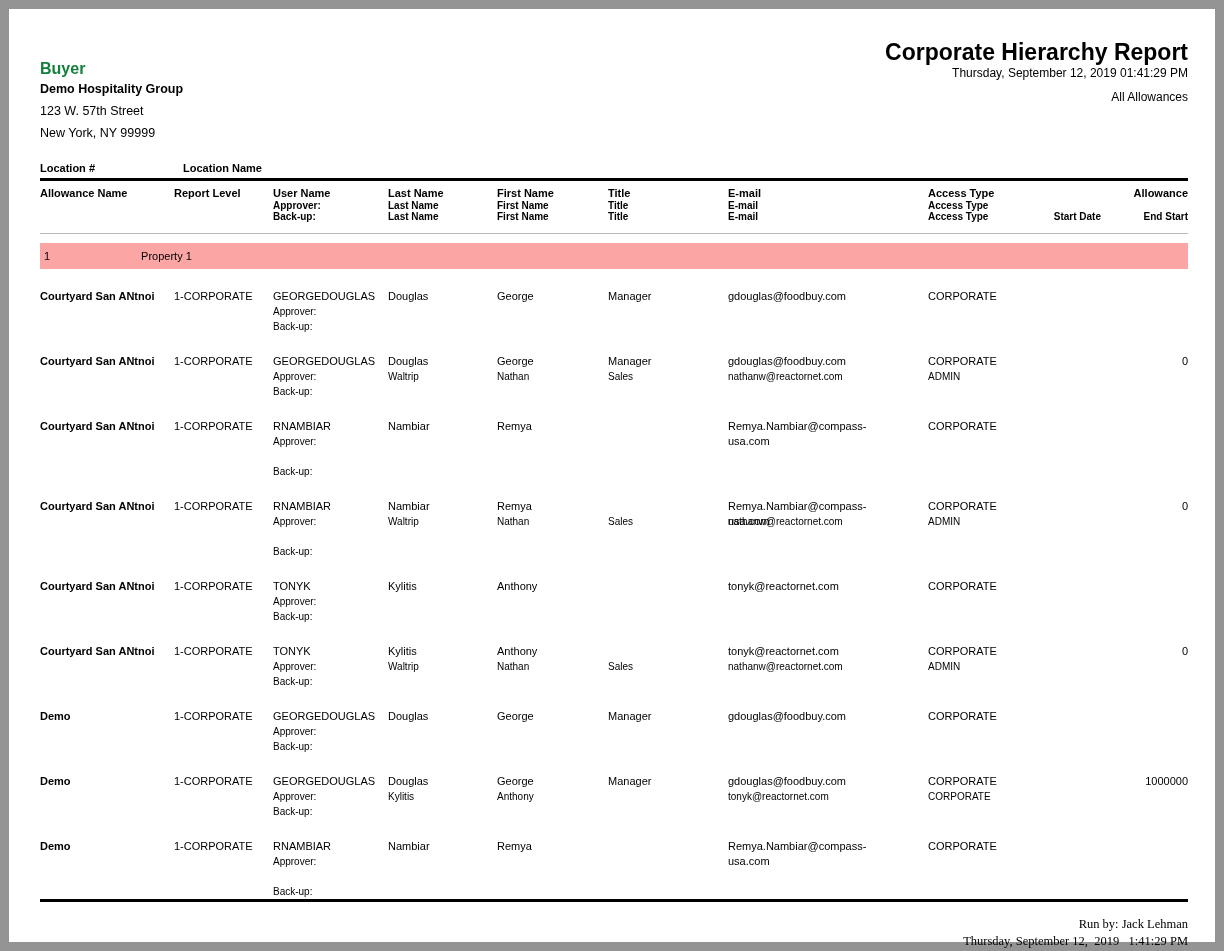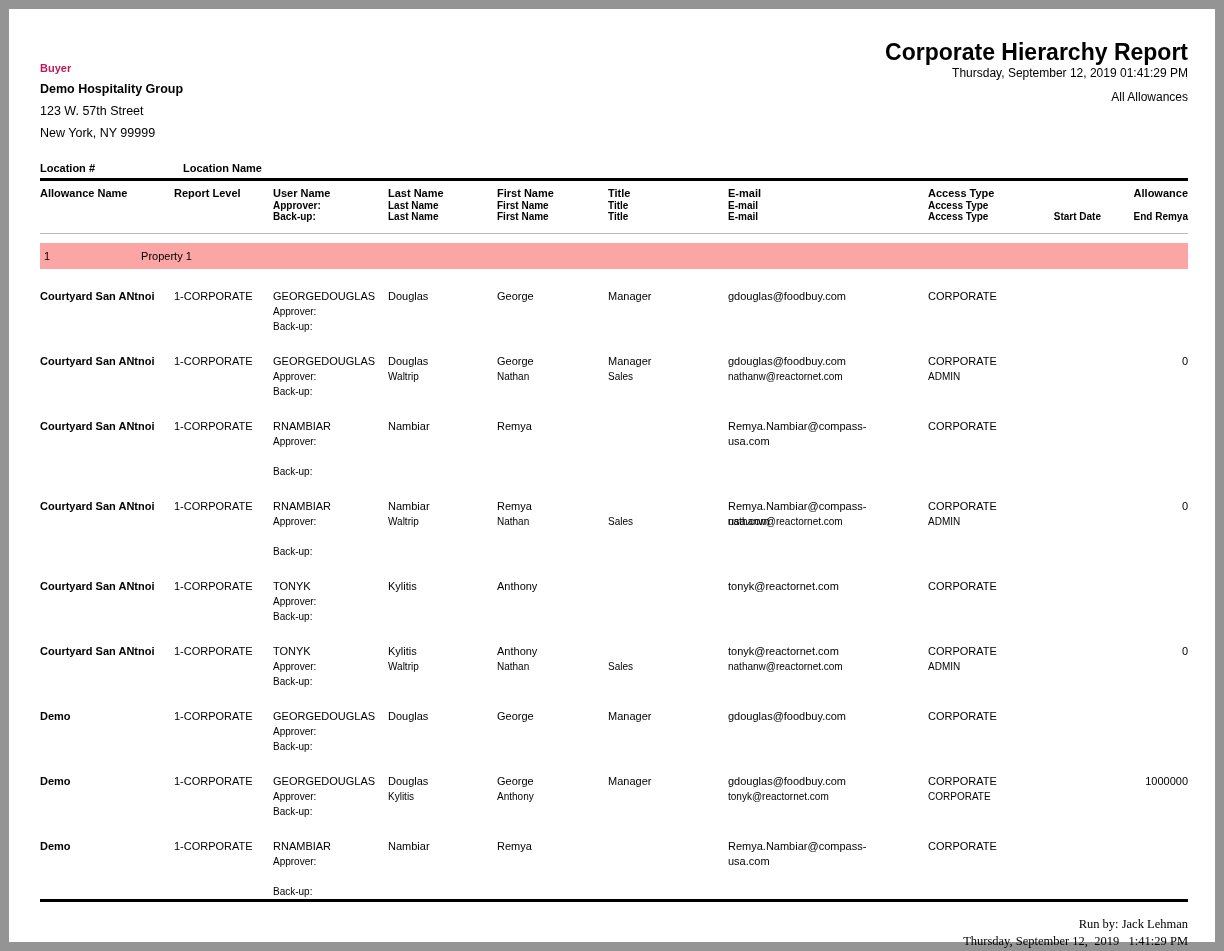--- a/index.html
+++ b/index.html
@@ -8,21 +8,21 @@
     border:9px solid #949494; background:#ffffff;
   }
   .page {
     width:100%; height:100%; box-sizing:border-box;
     padding:0 27px 0 31px; position:relative;
     font-family:"Liberation Sans", sans-serif; color:#000;
   }
   
   .report-header { display:flex; justify-content:space-between; margin-top:33px; }
   .hdr-left { padding-top:16px; }
-  .buyer   { color:#be185d; font-weight:bold; font-size:11px; line-height:21px; }
+  .buyer   { color:#15803d; font-weight:bold; font-size:16px; line-height:21px; }
   .company { font-weight:bold; font-size:12.5px; line-height:21px; }
   .addr    { font-size:12.5px; line-height:22px; }
   .hdr-right { text-align:right; }
   .report-title { font-size:23px; font-weight:bold; line-height:20px; }
   .report-date  { font-size:12px; margin-top:4px; }
   .report-scope { font-size:12px; margin-top:10px; }
   
   .loc-header { margin-top:18px; font-weight:bold; font-size:11px; padding-bottom:4px; border-bottom:3px solid #000; }
   .loc-num { display:inline-block; width:140px; }
   
@@ -97,21 +97,21 @@
       <div class="c8">Access Type</div>
     </div>
     <div class="hline hl3">
       <div class="c3">Back-up:</div>
       <div class="c4">Last Name</div>
       <div class="c5">First Name</div>
       <div class="c6">Title</div>
       <div class="c7">E-mail</div>
       <div class="c8">Access Type</div>
       <div class="c9 right">Start Date</div>
-      <div class="c10 right">End Remya</div>
+      <div class="c10 right">End Start</div>
     </div>
   </div>
 
   <div class="group-band">
     <span class="group-num">1</span>
     <span>Property 1</span>
   </div>
 
   <div class="rows">
 

